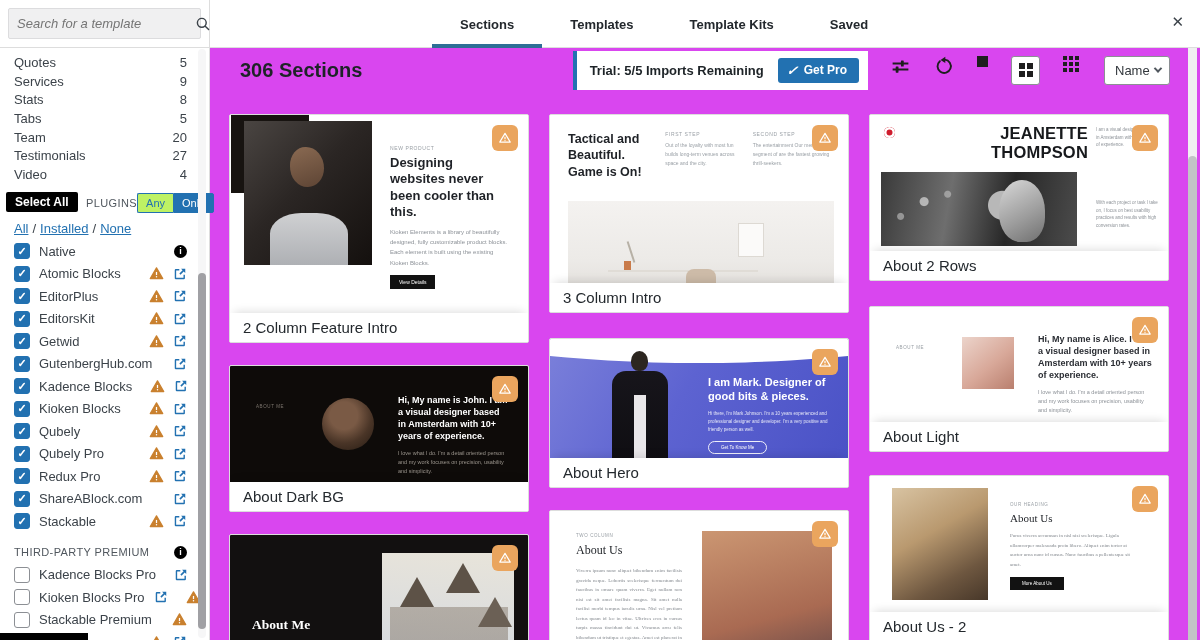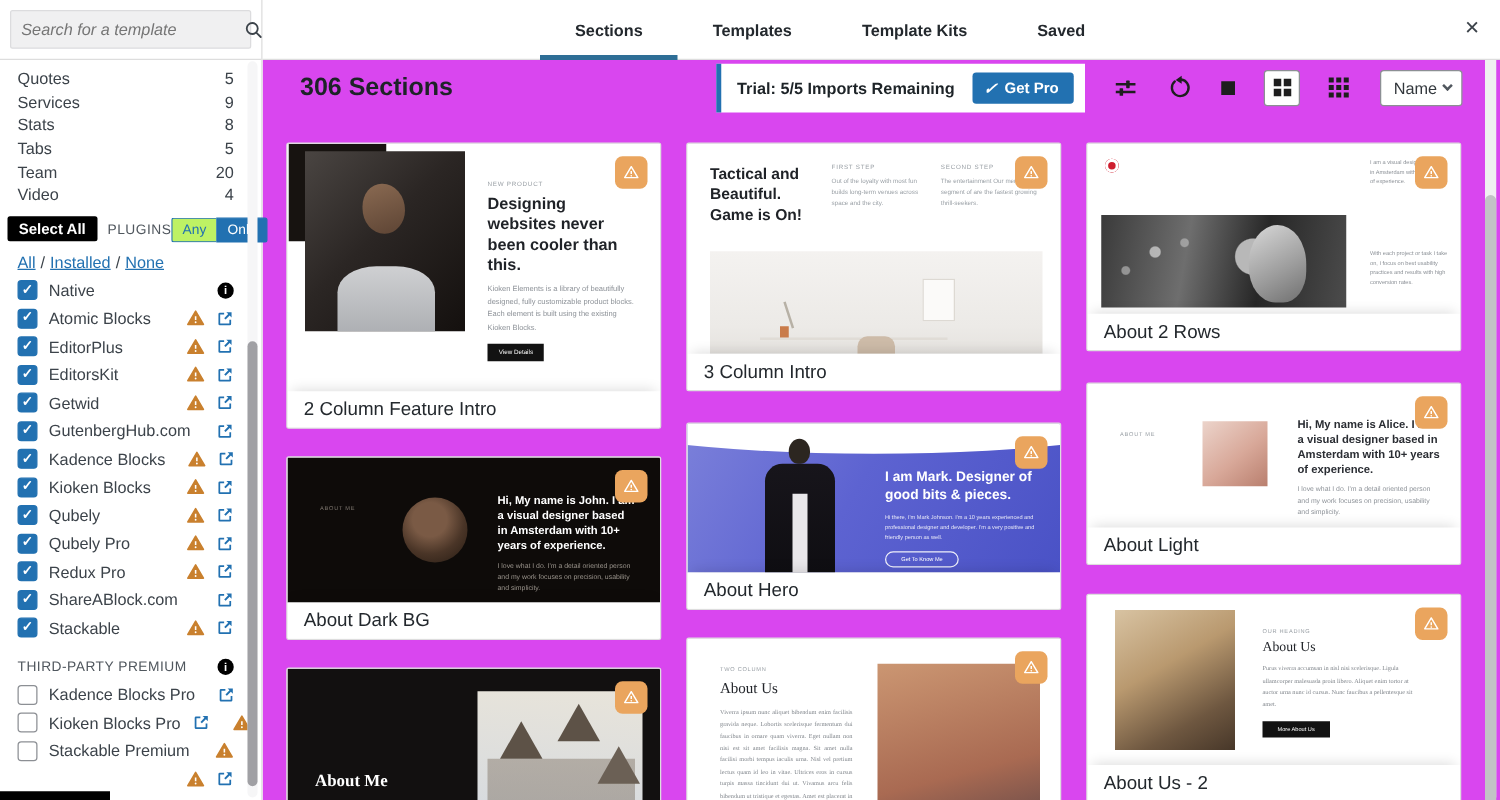--- a/index.html
+++ b/index.html
@@ -61,21 +61,21 @@
   .main { position:absolute; left:210px; top:34px; width:990px; bottom:0; background:#d946ef; }
   .header-row { position:absolute; left:30px; top:16px; right:30px; height:40px; display:flex;
     align-items:center; }
   .page-title { font-size:20px; font-weight:700; color:#1d2327; flex:1; }
   .trial-banner { background:#fff; border-left:4px solid #2271b1; display:flex; align-items:center;
     gap:14px; padding:7px 9px 7px 13px; }
   .trial-text { font-size:13px; font-weight:700; color:#1d2327; white-space:nowrap; }
   .getpro-btn { background:#2271b1; color:#fff; border-radius:3px; display:flex; align-items:center;
     gap:6px; padding:5px 12px 5px 9px; font-size:12px; font-weight:700; cursor:pointer; }
   .gp-check { font-style:italic; font-size:13px; transform:skewX(-8deg); }
-  .tool-icons { display:flex; align-items:center; margin-left:22px; gap:23px; }
+  .tool-icons { display:flex; align-items:flex-start; margin-left:22px; gap:23px; }
   .tbtn { cursor:pointer; display:flex; align-items:center; justify-content:center; }
   .sq-icon { width:11px; height:11px; background:#1e1e1e; }
   .gbox { width:29px; height:29px; border:1px solid #8c8f94; border-radius:3px; background:#fff;
     display:flex; align-items:center; justify-content:center; }
   .g4 { display:grid; grid-template-columns:6px 6px; grid-template-rows:6px 6px; gap:2px; }
   .g4 b { background:#1e1e1e; }
   .g9 { display:grid; grid-template-columns:4px 4px 4px; grid-template-rows:4px 4px 4px; gap:2px; }
   .g9 b { background:#1e1e1e; }
   .sort-select { width:66px; height:29px; border:1px solid #8c8f94; border-radius:3px; background:#fff;
     display:flex; align-items:center; padding:0 8px 0 10px; font-size:13px; color:#32373c;
@@ -259,20 +259,24 @@
       </div>
     <div class="cat-row">
         <span class="cat-label">Tabs</span>
         <span>5</span>
       </div>
     <div class="cat-row">
         <span class="cat-label">Team</span>
         <span>20</span>
       </div>
     <div class="cat-row">
+        <span class="cat-label">Testimonials</span>
+        <span>27</span>
+      </div>
+    <div class="cat-row">
         <span class="cat-label">Video</span>
         <span>4</span>
       </div>
   </div>
 
   <div class="plugins-head">
     <div class="tooltip">Select All</div>
     <div class="ph-label">PLUGINS</div>
     <div class="seg">
       <span class="any">Any</span>
@@ -794,20 +798,21 @@
               </svg>
             </div>
         </div>
       </div>
     </div>
 
     <div class="col col3">
       <div class="card mb25">
         <div class="prev c3p">
           <div class="c3-logo"></div>
+          <div class="c3-name">JEANETTE THOMPSON</div>
           <div class="c3-intro">I am a visual designer based in Amsterdam with 10+ years of experience.</div>
           <div class="c3-photo">
             <div class="c3-hair"></div>
           </div>
           <div class="c3-body">With each project or task I take on, I focus on best usability practices and results with high conversion rates.</div>
           <div class="warn-badge">
               <svg viewBox="0 0 24 24" width="14" height="14">
                 <path d="M12 4 L21 19 H3 Z" fill="none" stroke="#fff" stroke-width="2" stroke-linejoin="round"></path>
                 <path d="M12 10 v4" stroke="#fff" stroke-width="2"></path>
                 <circle cx="12" cy="16.6" r="1.1" fill="#fff"></circle>

